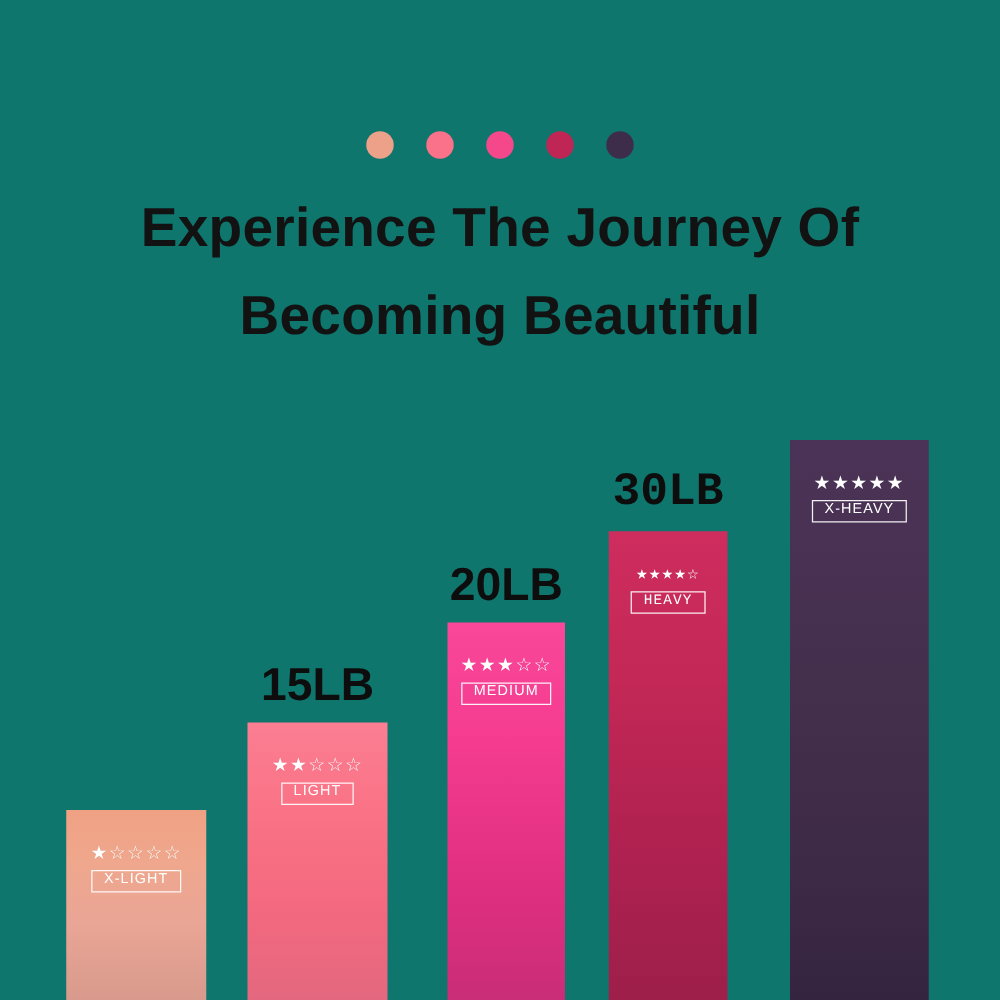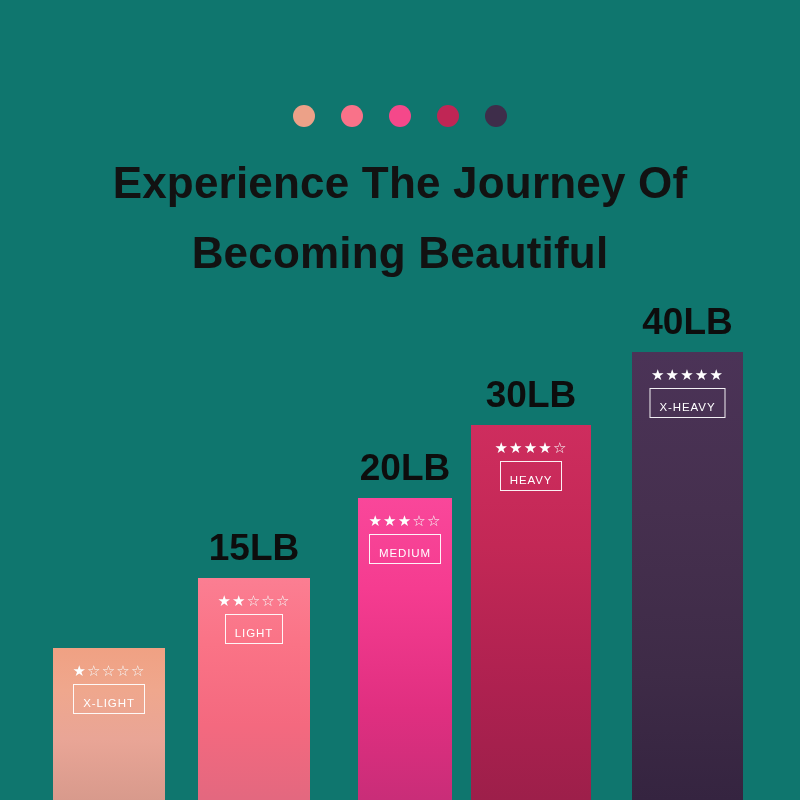--- a/index.html
+++ b/index.html
@@ -72,21 +72,21 @@
     font-size:15px;
     line-height:17px;
     letter-spacing:1.2px;
     color:#ffffff;
     white-space:nowrap;
     text-shadow:0 0 1px rgba(0,0,0,0.10);
   }
   .tier-badge {
     display:inline-block;
     margin-top:5px;
-    padding:12px 9px 3px 9px;
+    padding:0 9px 3px 9px;
     border:1.6px solid rgba(255,255,255,0.93);
     color:#ffffff;
     font-size:11.5px;
     line-height:13px;
     letter-spacing:0.9px;
     white-space:nowrap;
   }
 
   
   .fill-0 { background:linear-gradient(180deg,#F0A183 0%,#EFA78D 28%,#E9A596 60%,#D89A8C 100%); }
@@ -121,25 +121,24 @@
       <div class="bar-group" style="left: 198px; width: 112px; height: 222px; margin-top: 11px;">
         <div class="bar fill-1" style="height: 222px;"></div>
         <div class="weight-label" style="bottom: 234px;">15LB</div>
         <div class="badge-block" style="bottom: 156px;"><div class="stars">★★☆☆☆</div><div class="tier-badge">LIGHT</div></div>
       </div>
       <div class="bar-group" style="left: 358px; width: 94px; height: 302px;">
         <div class="bar fill-2" style="height: 302px;"></div>
         <div class="weight-label" style="bottom: 314px;">20LB</div>
         <div class="badge-block" style="bottom: 236px;"><div class="stars">★★★☆☆</div><div class="tier-badge">MEDIUM</div></div>
       </div>
-      <div class="bar-group" style="left: 471px; width: 120px; height: 375px;">
+      <div class="bar-group" style="left: 487px; width: 95px; height: 375px; font-family: Liberation Mono, monospace;">
         <div class="bar fill-3" style="height: 375px;"></div>
         <div class="weight-label" style="bottom: 387px;">30LB</div>
         <div class="badge-block" style="bottom: 309px;"><div class="stars">★★★★☆</div><div class="tier-badge">HEAVY</div></div>
       </div>
       <div class="bar-group" style="left: 632px; width: 111px; height: 448px;">
         <div class="bar fill-4" style="height: 448px;"></div>
-        <div class="weight-label" style="bottom: 460px;">40LB</div>
         <div class="badge-block" style="bottom: 382px;"><div class="stars">★★★★★</div><div class="tier-badge">X-HEAVY</div></div>
       </div>
     </div>
 
 </div>
 
 </body></html>

